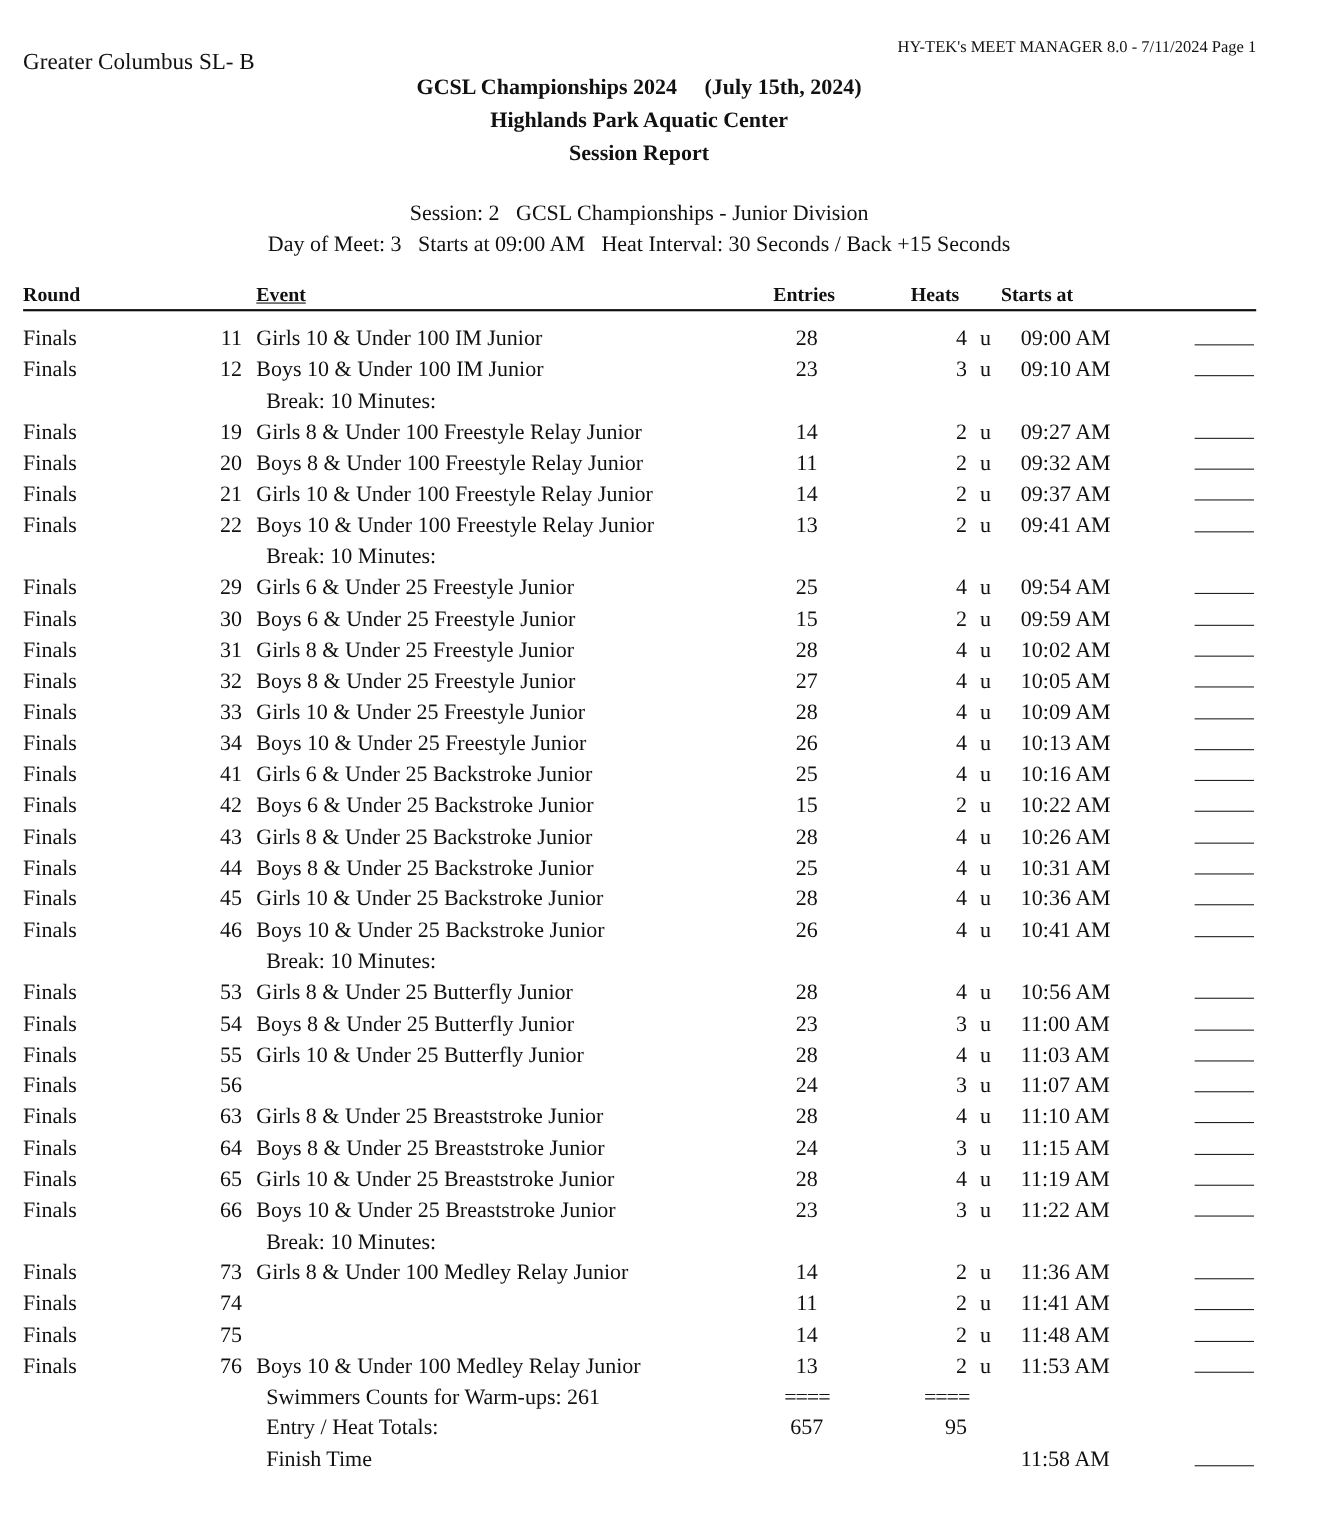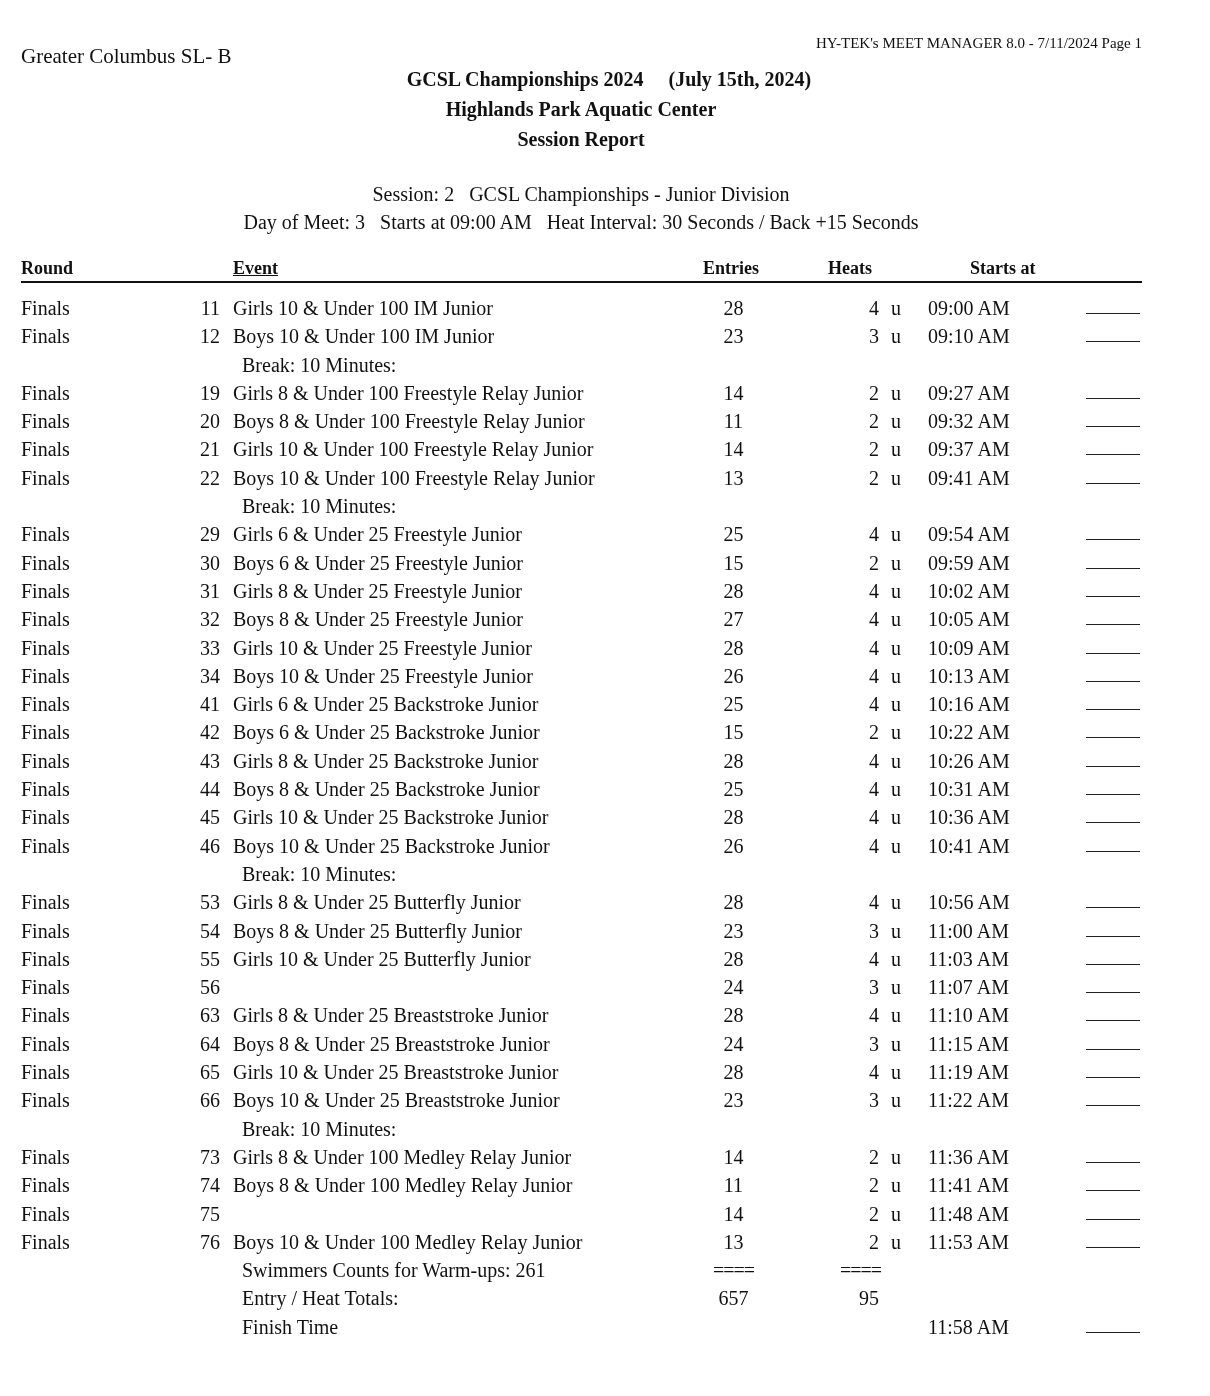--- a/index.html
+++ b/index.html
@@ -17,21 +17,21 @@
     .t3 { top: 128px; }
     .sess { left: 0; width: 1162px; text-align: center; font-size: 20px; }
     .s1 { top: 183px; }
     .s2 { top: 211px; }
 
     .colhead { top: 258px; font-weight: bold; font-size: 18px; }
     .ch-round { left: 21px; }
     .ch-event { left: 233px; text-decoration: underline; }
     .ch-entries { left: 703px; }
     .ch-heats { left: 828px; }
-    .ch-starts { left: 970px; }
+    .ch-starts { left: 910px; }
     .rule { left: 21px; top: 281px; width: 1121px; height: 2px; background: #111; }
 
     .rows { position: absolute; left: 0; top: 294px; width: 1146px; }
     .row { position: relative; height: 28.3px; font-size: 20px; line-height: 28px; }
     .row > span { position: absolute; white-space: nowrap; }
     .c-round { left: 21px; }
     .c-num { left: 176px; width: 44px; text-align: right; }
     .c-event { left: 233px; }
     .c-entries { left: 700px; width: 67px; text-align: center; }
     .c-heats { left: 840px; width: 39px; text-align: right; }
@@ -40,21 +40,21 @@
     .c-blank { left: 1086px; top: 19px; width: 54px; height: 1px; background: #222; }
     .c-note { left: 242px; }
     .c-eq { letter-spacing: -1px; }
   </style>
 </head>
 <body>
 
 <div class="abs hdr-left">Greater Columbus SL- B</div>
 <div class="abs hdr-right">HY-TEK's MEET MANAGER 8.0 - 7/11/2024  Page 1</div>
 
-<div class="abs title t1" style="white-space:pre;padding-left:28px;">GCSL Championships 2024     (July 15th, 2024)</div>
+<div class="abs title t1" style="white-space:pre;">GCSL Championships 2024     (July 15th, 2024)</div>
 <div class="abs title t2">Highlands Park Aquatic Center</div>
 <div class="abs title t3">Session Report</div>
 
 <div class="abs sess s1" style="white-space:pre;">Session: 2   GCSL Championships - Junior Division</div>
 <div class="abs sess s2" style="white-space:pre;">Day of Meet: 3   Starts at 09:00 AM   Heat Interval: 30 Seconds / Back +15 Seconds</div>
 
 <div class="abs colhead ch-round">Round</div>
 <div class="abs colhead ch-event">Event</div>
 <div class="abs colhead ch-entries">Entries</div>
 <div class="abs colhead ch-heats">Heats</div>
@@ -339,21 +339,20 @@
     <span class="c-event">Girls 8 &amp; Under 100 Medley Relay Junior</span>
     <span class="c-entries">14</span>
     <span class="c-heats">2</span>
     <span class="c-u">u</span>
     <span class="c-time">11:36 AM</span>
     <span class="c-blank"></span>
   </div>
     <div class="row">
     <span class="c-round">Finals</span>
     <span class="c-num">74</span>
-    <span class="c-event">Boys 8 &amp; Under 100 Medley Relay Junior</span>
     <span class="c-entries">11</span>
     <span class="c-heats">2</span>
     <span class="c-u">u</span>
     <span class="c-time">11:41 AM</span>
     <span class="c-blank"></span>
   </div>
     <div class="row">
     <span class="c-round">Finals</span>
     <span class="c-num">75</span>
     <span class="c-entries">14</span>

